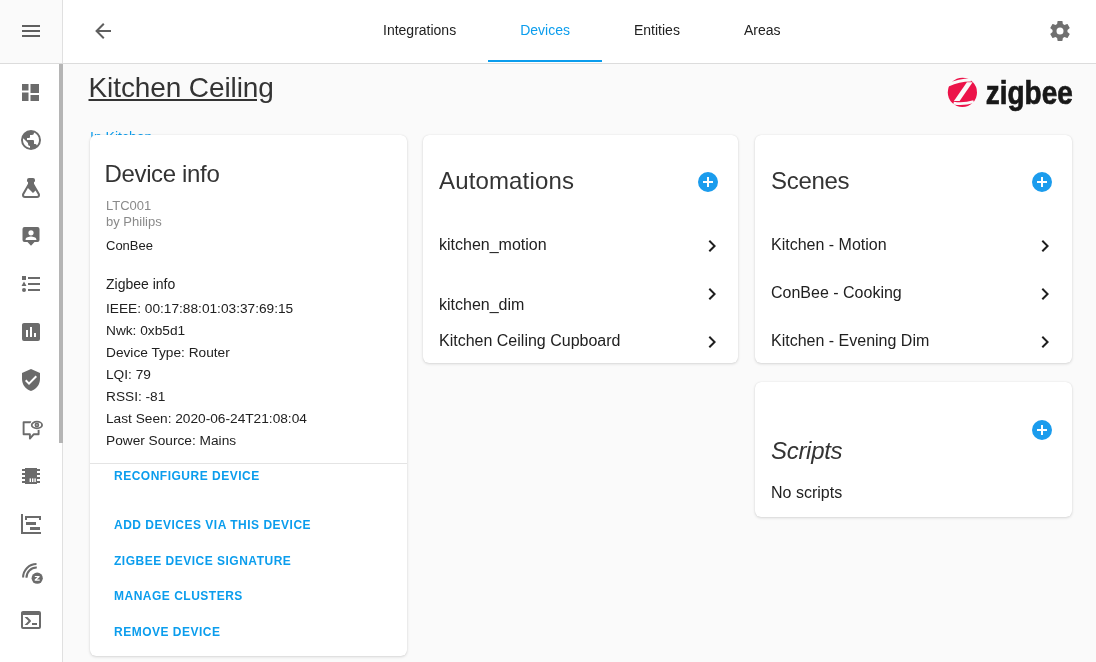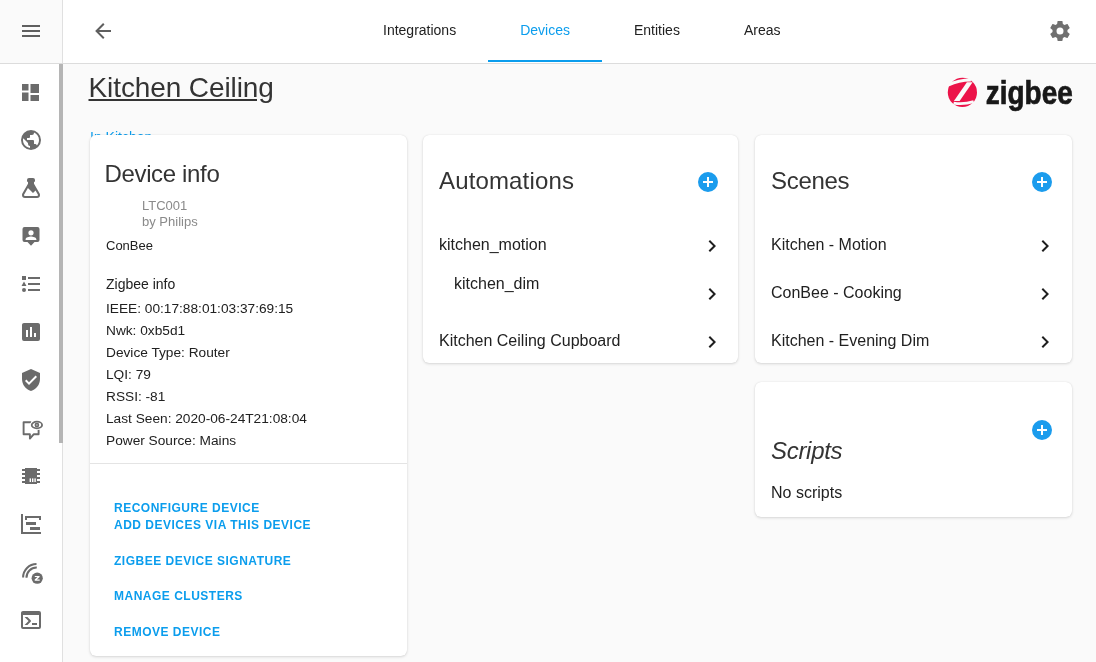--- a/index.html
+++ b/index.html
@@ -127,38 +127,38 @@
   <g fill="none" stroke="#fafafa">
     <path d="M4.6,10.9 Q14.5,6.0 26.9,6.0" stroke-width="2.9"></path>
     <path d="M9.6,29.1 Q19.5,30.7 29.7,27.7" stroke-width="2.9"></path>
   </g>
   <path d="M22.9,8.2 L28.6,8.2 L15.6,27.0 L9.9,27.0 Z" fill="#fafafa"></path>
   <text x="41.8" y="30.4" textLength="87" lengthAdjust="spacingAndGlyphs" font-size="33" font-weight="bold" fill="#181818" stroke="#181818" stroke-width="0.7" font-family="Liberation Sans">zigbee</text>
 </svg>
 
 <div class="card" style="left:90px; top:135px; width:317px; height:521px;"></div>
 <div class="cardtitle" style="left:104.5px; top:161.5px; letter-spacing:-0.35px;">Device info</div>
-<div class="abs gray" style="left:106px; top:197.5px; font-size:13px; line-height:16px;margin-left:36px;">LTC001<br>by Philips</div>
+<div class="abs gray" style="left:106px; top:197.5px; font-size:13px; line-height:16px;">LTC001<br>by Philips</div>
 <div class="abs" style="left:106px; top:239px; font-size:13px; color:#212121; line-height:1;text-align:center;">ConBee</div>
 <div class="abs" style="left:106px; top:277px; font-size:14px; font-weight:normal; color:#212121; line-height:1;">Zigbee info</div>
 <div class="abs" style="left:106px; top:297.5px; font-size:13.7px; color:#212121; line-height:22px;">IEEE: 00:17:88:01:03:37:69:15<br>Nwk: 0xb5d1<br>Device Type: Router<br>LQI: 79<br>RSSI: -81<br>Last Seen: 2020-06-24T21:08:04<br>Power Source: Mains</div>
 <div class="abs" style="left:90px; top:463px; width:317px; height:1px; background:#e4e4e4;"></div>
-<div class="btn" style="left:114px; top:502px;">RECONFIGURE DEVICE</div>
+<div class="btn" style="left:114px; top:470px;">RECONFIGURE DEVICE</div>
 <div class="btn" style="left:114px; top:519.1px;">ADD DEVICES VIA THIS DEVICE</div>
 <div class="btn" style="left:114px; top:554.7px;">ZIGBEE DEVICE SIGNATURE</div>
 <div class="btn" style="left:114px; top:590.3px;">MANAGE CLUSTERS</div>
 <div class="btn" style="left:114px; top:625.9px;">REMOVE DEVICE</div>
 
 <div class="card" style="left:423px; top:135px; width:315px; height:228px;"></div>
 <div class="cardtitle" style="left:439px; top:169.1px; letter-spacing:0.15px;">Automations</div>
 <svg class="plus" style="left:696px; top:170px;" viewBox="0 0 24 24">
     <path fill="#1b9ced" d="M12,2A10,10 0 0,0 2,12A10,10 0 0,0 12,22A10,10 0 0,0 22,12A10,10 0 0,0 12,2M17,13H13V17H11V13H7V11H11V7H13V11H17V13Z"></path>
   </svg>
 <div class="row" style="left:439px; top:237px;">kitchen_motion</div>
-<div class="row" style="left:439px; top:276px;margin-left:15px;">kitchen_dim</div>
+<div class="row" style="left:439px; top:297px;">kitchen_dim</div>
 <div class="row" style="left:439px; top:333px;">Kitchen Ceiling Cupboard</div>
 <svg class="chev" style="left:700px; top:234px;" viewBox="0 0 24 24">
     <path fill="#1f1f1f" d="M8.59,16.58L13.17,12L8.59,7.41L10,6L16,12L10,18L8.59,16.58Z"></path>
   </svg>
 <svg class="chev" style="left:700px; top:282px;" viewBox="0 0 24 24">
     <path fill="#1f1f1f" d="M8.59,16.58L13.17,12L8.59,7.41L10,6L16,12L10,18L8.59,16.58Z"></path>
   </svg>
 <svg class="chev" style="left:700px; top:330px;" viewBox="0 0 24 24">
     <path fill="#1f1f1f" d="M8.59,16.58L13.17,12L8.59,7.41L10,6L16,12L10,18L8.59,16.58Z"></path>
   </svg>

